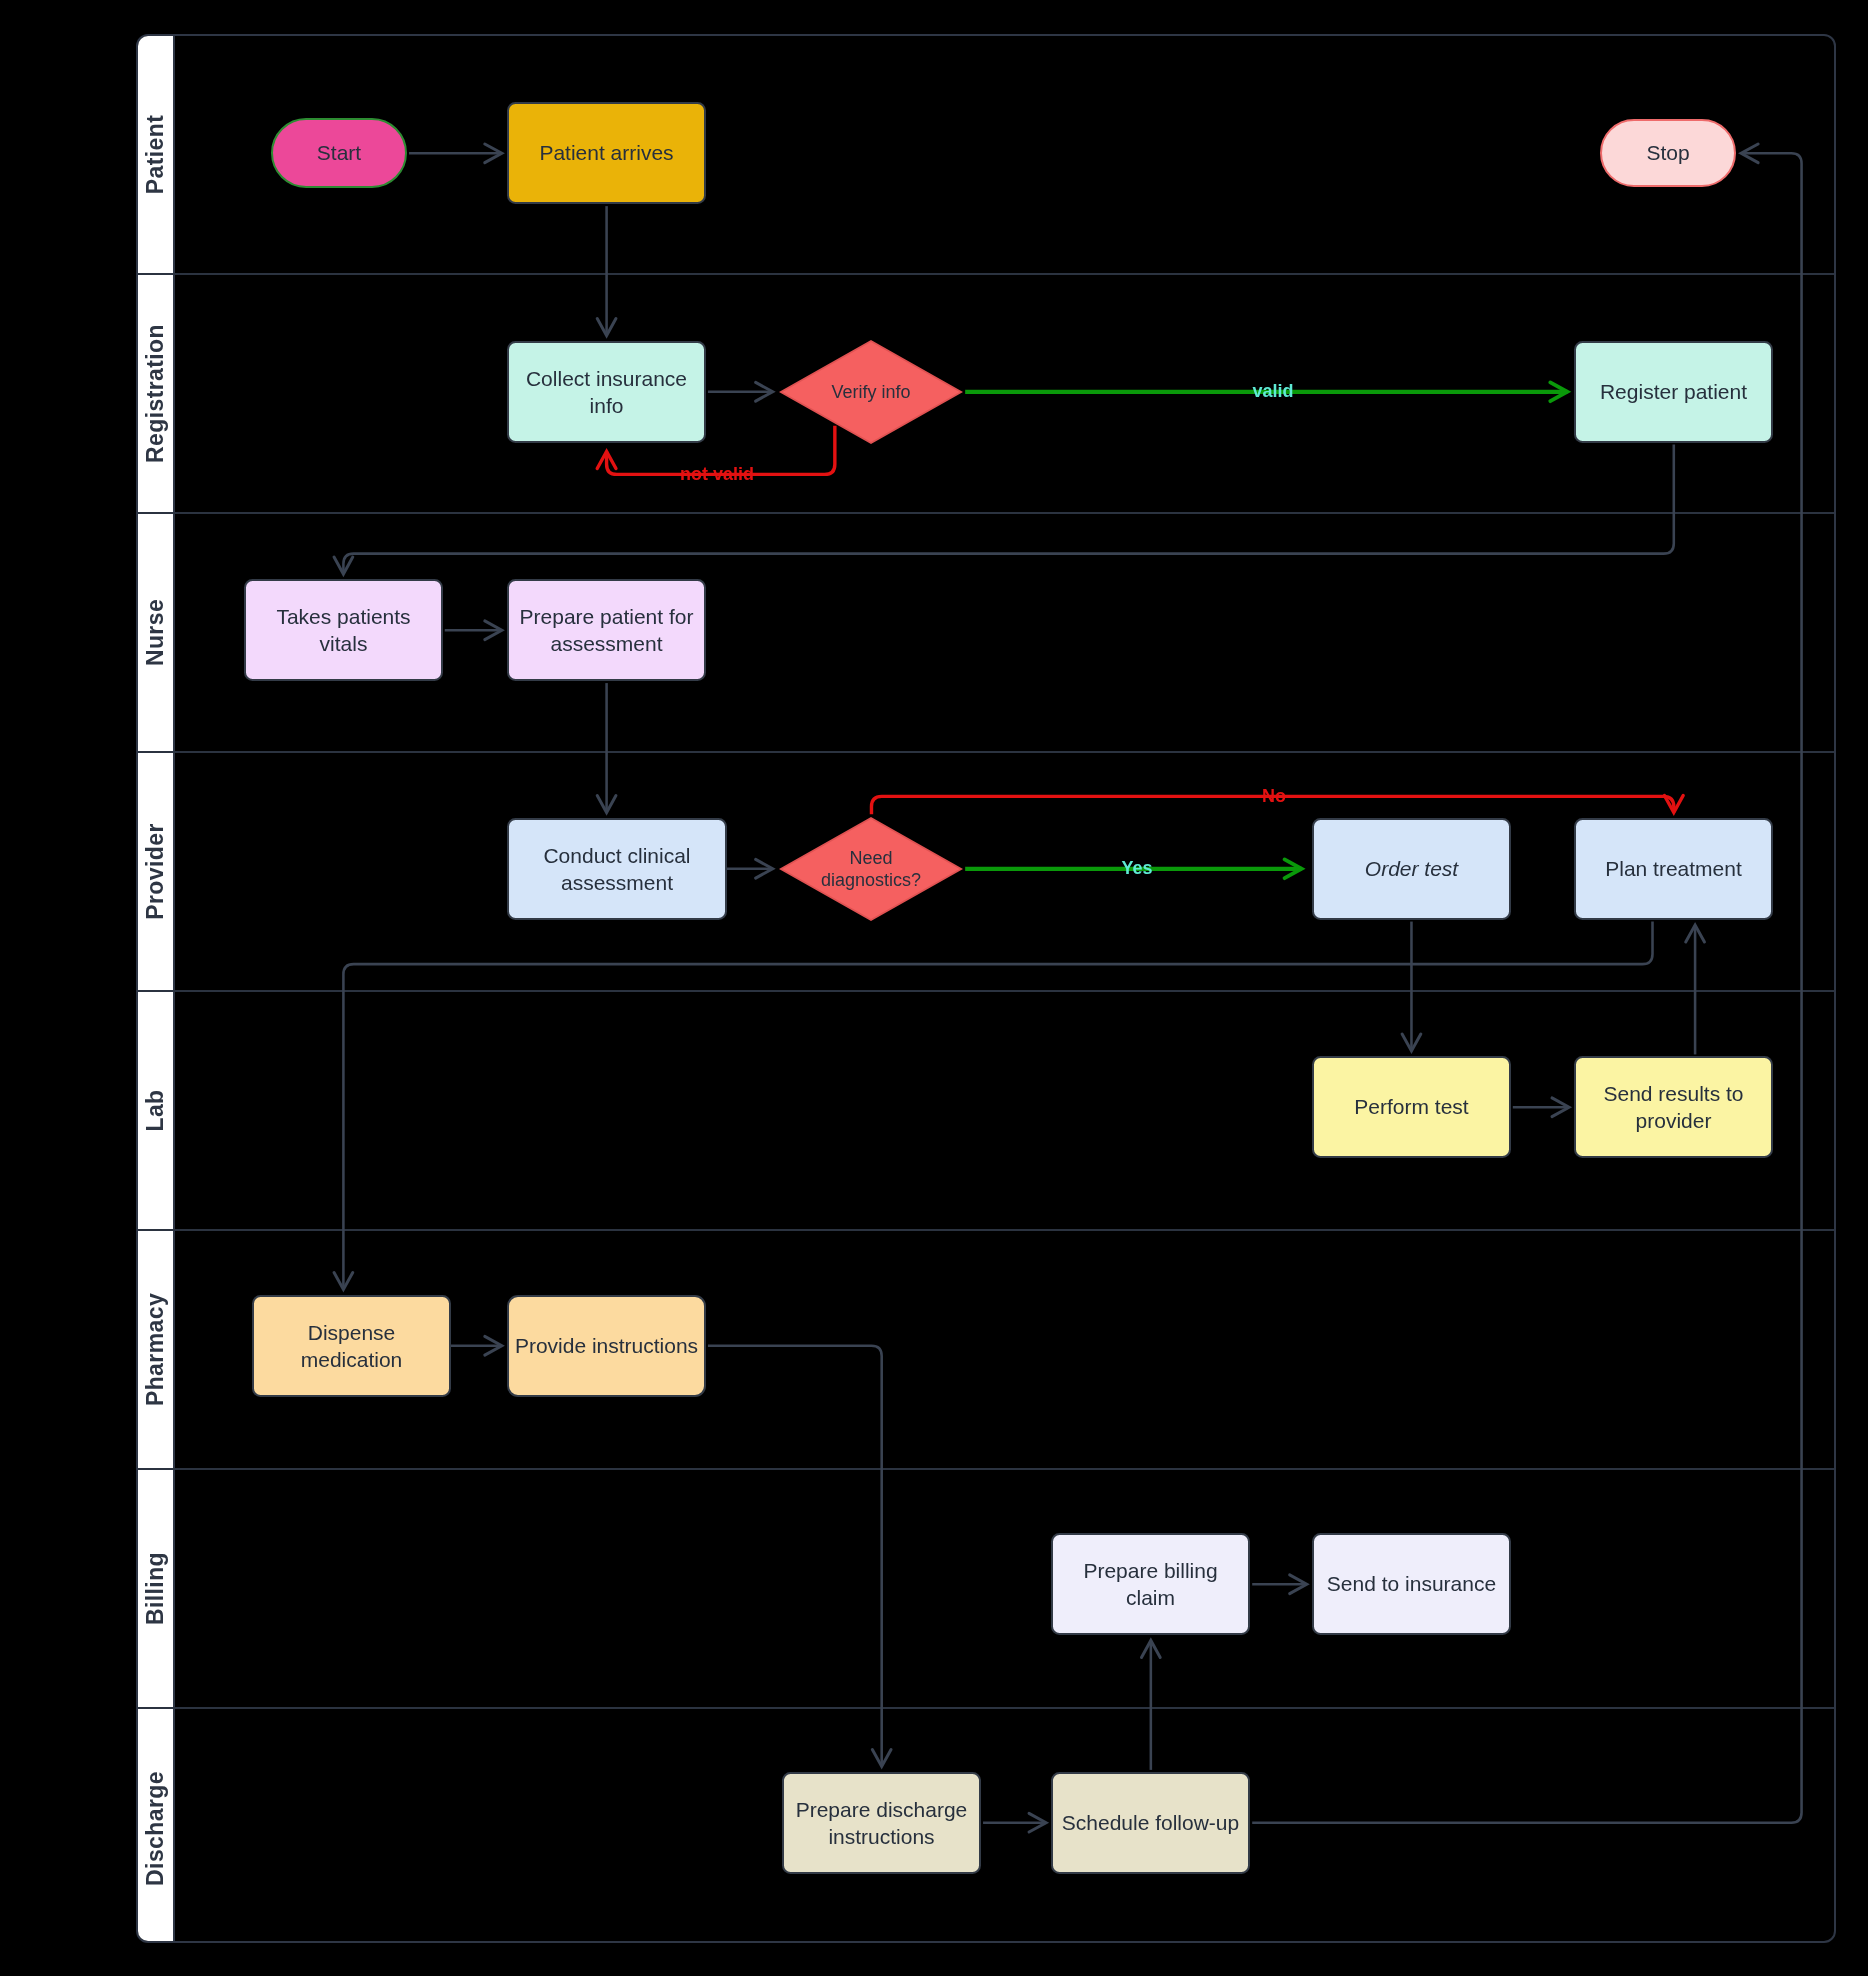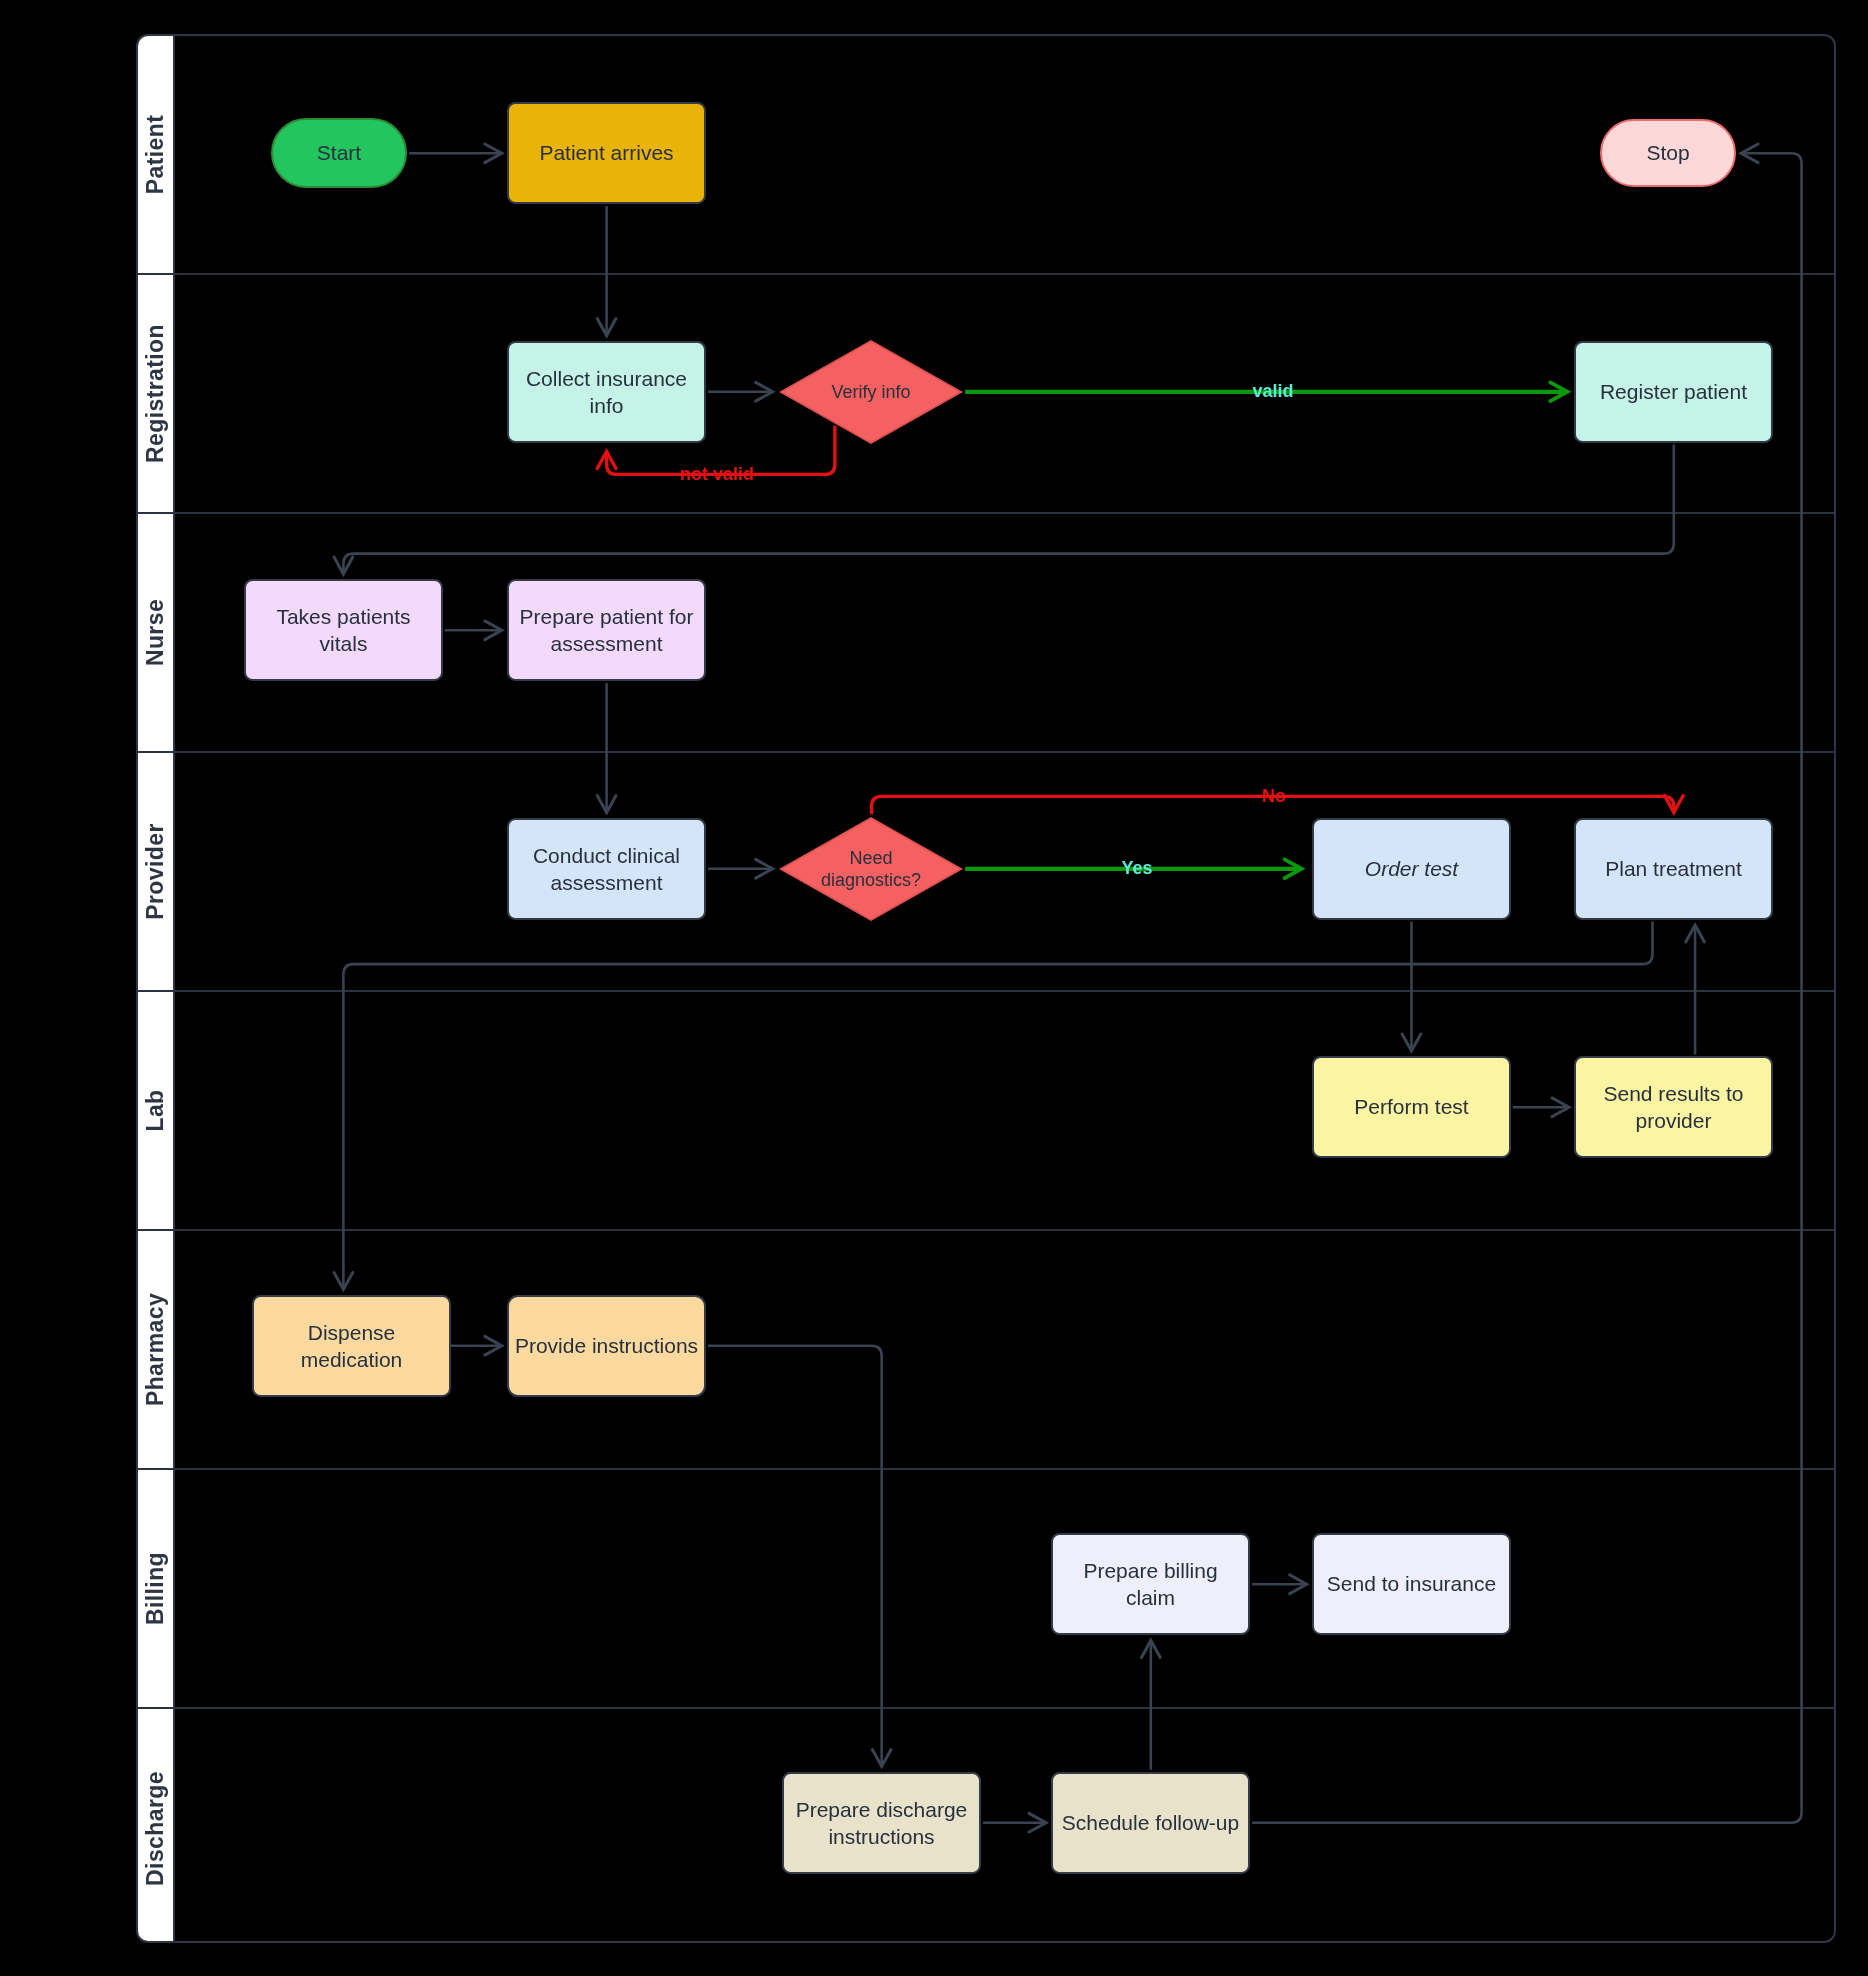--- a/index.html
+++ b/index.html
@@ -15,21 +15,21 @@
   .lane-label span{transform:rotate(-90deg);white-space:nowrap;font-size:23px;font-weight:700;
                    color:#2e3644;letter-spacing:0.4px;}
   .lane-body{flex:1;}
   
   svg.edges{position:absolute;left:0;top:0;z-index:2;pointer-events:none;}
   
   .box{position:absolute;box-sizing:border-box;border:2.1px solid #333b47;border-radius:8.5px;
        display:flex;align-items:center;justify-content:center;text-align:center;
        font-size:21px;line-height:1.3;color:#27303d;padding:0 5.1px;z-index:3;}
   .pill{border-radius:51px;}
-  .n-start{background:#22c55e;border-color:#2d8c32;}
+  .n-start{background:#ec4899;border-color:#2d8c32;}
   .n-stop{background:#fcd8d8;border-color:#ee6b6b;}
   .f-green{background:#eab308;}
   .f-cyan{background:#c5f3e7;}
   .f-purple{background:#f3d9fc;}
   .f-blue{background:#d5e5f9;}
   .f-yellow{background:#fbf4a3;}
   .f-orange{background:#fcda9f;}
   .f-lav{background:#efeefb;}
   .f-beige{background:#e7e2c9;}
   .diamond{position:absolute;z-index:3;}
@@ -162,21 +162,21 @@
     </svg>
     <div class="dlabel">Verify info</div>
   </div>
 
   <div class="box f-cyan" style="left:1574px;top:341px;width:199px;height:102px;">Register patient</div>
 
   <div class="box f-purple" style="left:244px;top:579px;width:199px;height:102px;">Takes patients vitals</div>
 
   <div class="box f-purple" style="left:507px;top:579px;width:199px;height:102px;">Prepare patient for assessment</div>
 
-  <div class="box f-blue" style="left:507px;top:818px;width:199px;height:102px;">Conduct clinical assessment</div>
+  <div class="box f-blue" style="left:507px;top:818px;width:220px;height:102px;">Conduct clinical assessment</div>
 
   <div class="diamond" style="left:779px;top:816px;width:184px;height:106px;">
     <svg width="184" height="106" viewBox="0 0 216 124">
       <polygon points="108,2 214,62 108,122 2,62" fill="#f56060" stroke="#e05252" stroke-width="2"></polygon>
     </svg>
     <div class="dlabel">Need diagnostics?</div>
   </div>
 
   <div class="box f-blue" style="left:1312px;top:818px;width:199px;height:102px;font-style:italic;">Order test</div>
 

